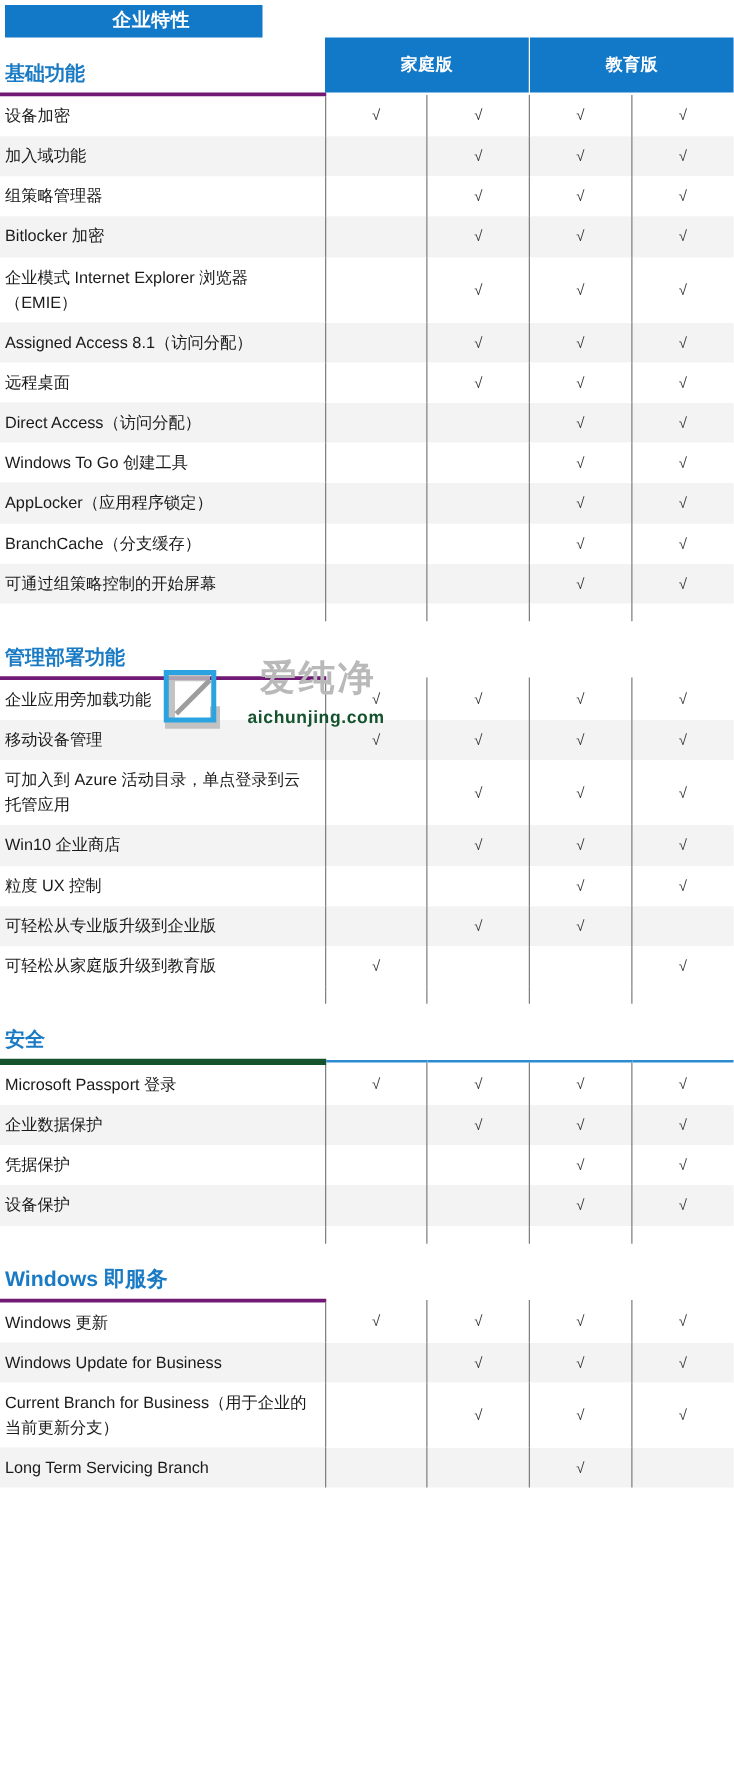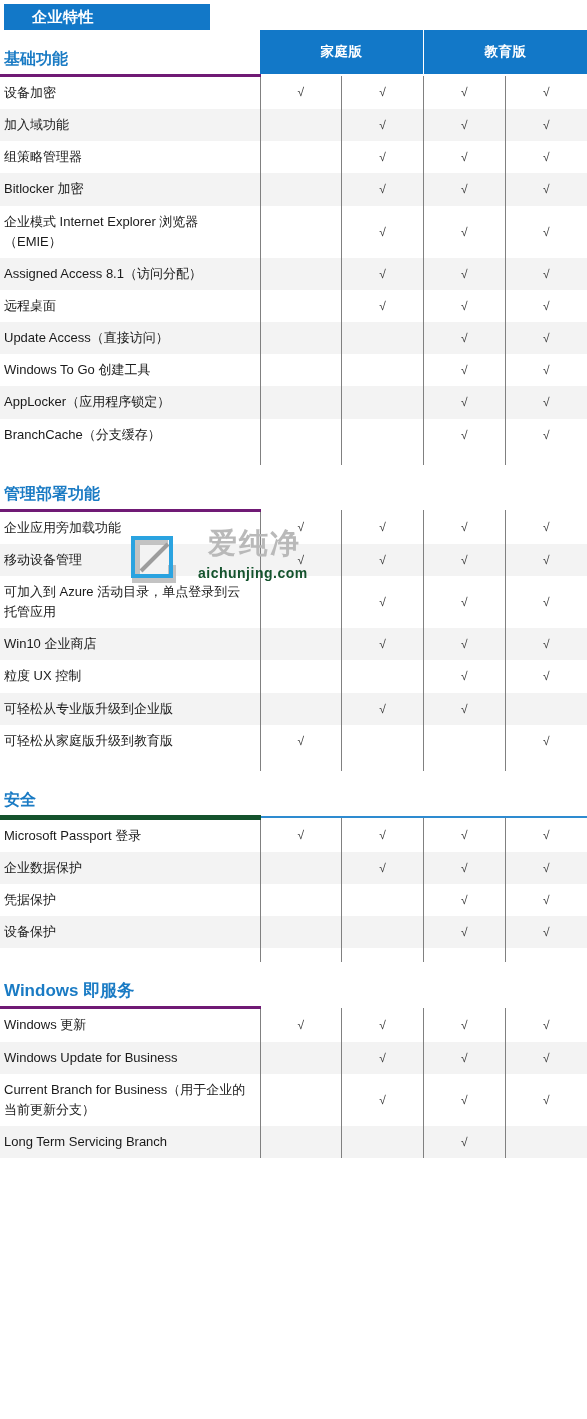--- a/index.html
+++ b/index.html
@@ -26,20 +26,21 @@
     width: 206px;
     height: 26px;
     line-height: 26px;
     background: #1278c8;
     color: #ffffff;
     font-size: 15px;
     font-weight: bold;
     text-indent: 28px;
     letter-spacing: 0.5px;
     box-sizing: border-box;
+    text-align: center;
   }
 
   
   .section {
     position: relative;
   }
   .sec-head {
     display: flex;
     align-items: flex-end;
     height: 44px;
@@ -228,21 +229,21 @@
             <td class="opt"><span class="chk">√</span></td>
           </tr>
           <tr>
             <td class="lbl">远程桌面</td>
             <td class="opt"></td>
             <td class="opt"><span class="chk">√</span></td>
             <td class="opt"><span class="chk">√</span></td>
             <td class="opt"><span class="chk">√</span></td>
           </tr>
           <tr class="alt">
-            <td class="lbl">Update Access（直接访问）</td>
+            <td class="lbl">Direct Access（访问分配）</td>
             <td class="opt"></td>
             <td class="opt"></td>
             <td class="opt"><span class="chk">√</span></td>
             <td class="opt"><span class="chk">√</span></td>
           </tr>
           <tr>
             <td class="lbl">Windows To Go 创建工具</td>
             <td class="opt"></td>
             <td class="opt"></td>
             <td class="opt"><span class="chk">√</span></td>
@@ -250,20 +251,27 @@
           </tr>
           <tr class="alt">
             <td class="lbl">AppLocker（应用程序锁定）</td>
             <td class="opt"></td>
             <td class="opt"></td>
             <td class="opt"><span class="chk">√</span></td>
             <td class="opt"><span class="chk">√</span></td>
           </tr>
           <tr>
             <td class="lbl">BranchCache（分支缓存）</td>
+            <td class="opt"></td>
+            <td class="opt"></td>
+            <td class="opt"><span class="chk">√</span></td>
+            <td class="opt"><span class="chk">√</span></td>
+          </tr>
+          <tr class="alt">
+            <td class="lbl">可通过组策略控制的开始屏幕</td>
             <td class="opt"></td>
             <td class="opt"></td>
             <td class="opt"><span class="chk">√</span></td>
             <td class="opt"><span class="chk">√</span></td>
           </tr>
           <tr class="spacer">
             <td class="lbl"></td>
             <td class="opt"></td>
             <td class="opt"></td>
             <td class="opt"></td>

